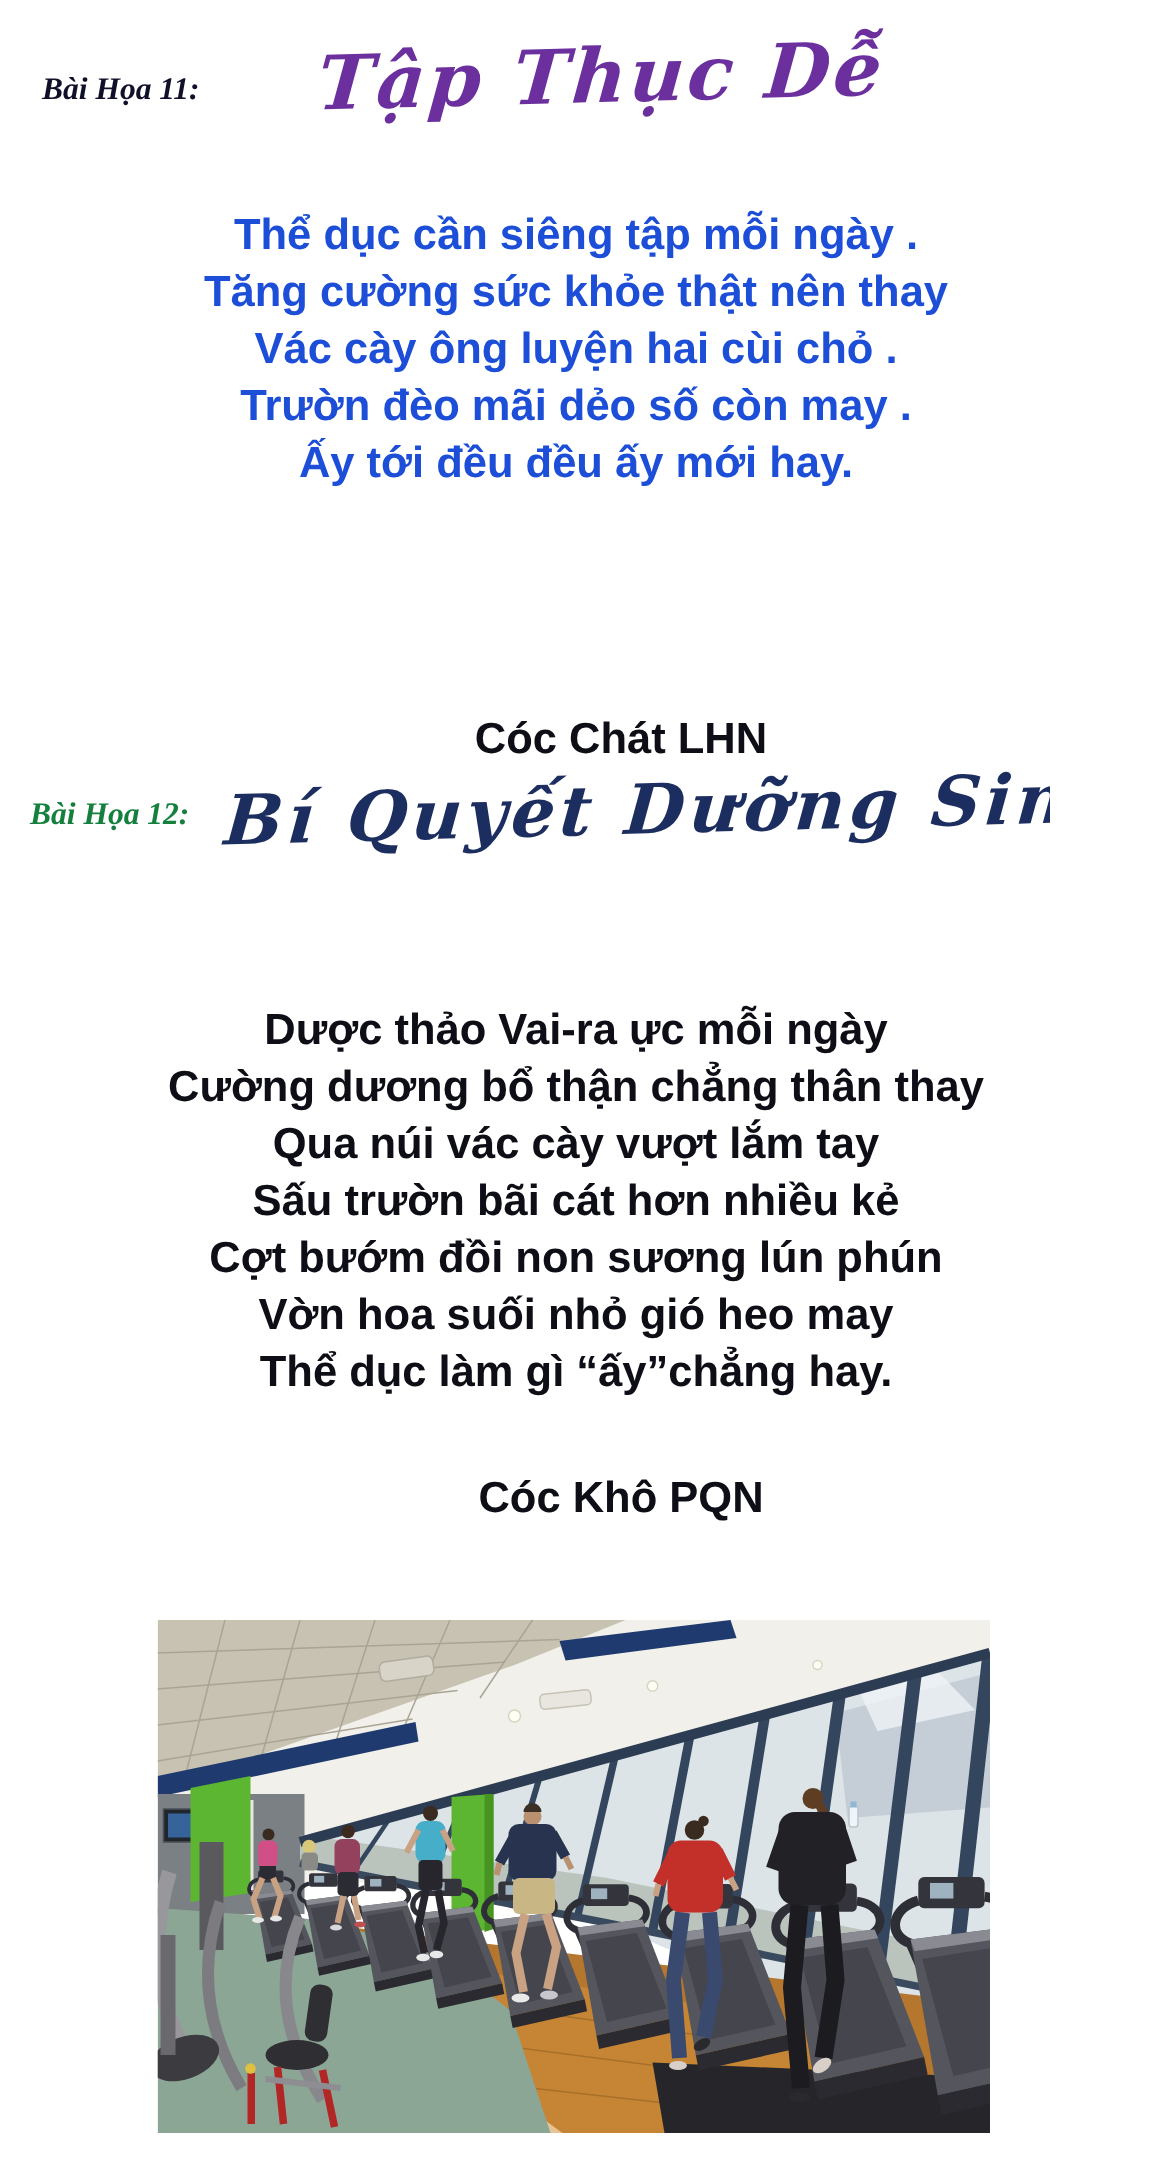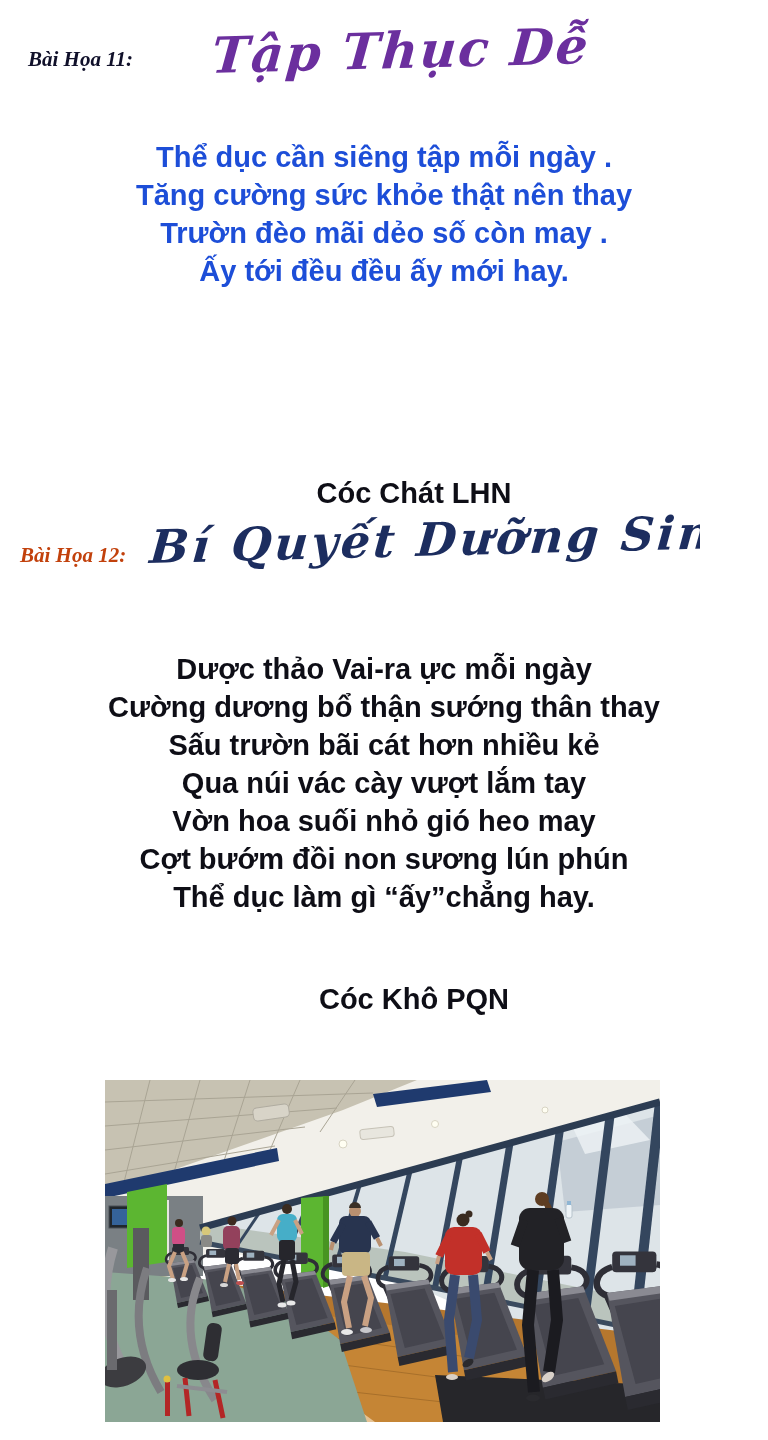--- a/index.html
+++ b/index.html
@@ -34,21 +34,21 @@
   .poem{
     position:absolute;
     left:0;width:768px;
     text-align:center;
     font-weight:bold;
     font-size:29px;
     line-height:38px;
     color:#0e0e16;
   }
   .poem-1{top:138px;}
-  .poem-2{top:650px;}
+  .poem-2{top:668px;}
   .author{
     position:absolute;
     left:0;width:768px;
     text-align:center;
     font-weight:bold;
     font-size:29px;
     line-height:38px;
     color:#0e0e16;
     margin-left:30px;
   }
@@ -67,37 +67,38 @@
 
 <div class="page">
 
   <div class="section-label" style="left: 28px; top: 47px; color: rgb(16, 16, 42);">Bài Họa 11:</div>
 
   <div class="callig-title callig-1" style="color: rgb(107, 47, 158);">Tập Thục Dễ</div>
 
   <div class="poem poem-1" style="color: #1d4ed8;">
       <div class="poem-line">Thể dục cần siêng tập mỗi ngày .</div>
       <div class="poem-line">Tăng cường sức khỏe thật nên thay</div>
+      <div class="poem-line">Vác cày ông luyện hai cùi chỏ .</div>
       <div class="poem-line">Trườn đèo mãi dẻo số còn may .</div>
       <div class="poem-line">Ấy tới đều đều ấy mới hay.</div>
     </div>
 
   <div class="author author-1" style="color: rgb(14, 14, 22);">Cóc Chát LHN</div>
 
-  <div class="section-label" style="left: 20px; top: 543px; color: #c2410c;">Bài Họa 12:</div>
+  <div class="section-label" style="left: 20px; top: 530px; color: #15803d;">Bài Họa 12:</div>
 
   <div class="callig-title callig-2" style="color: rgb(28, 45, 95);">Bí Quyết Dưỡng Sinh</div>
 
   <div class="poem poem-2" style="color: rgb(14, 14, 22);">
       <div class="poem-line">Dược thảo Vai-ra ực mỗi ngày</div>
-      <div class="poem-line">Cường dương bổ thận sướng thân thay</div>
+      <div class="poem-line">Cường dương bổ thận chẳng thân thay</div>
+      <div class="poem-line">Qua núi vác cày vượt lắm tay</div>
       <div class="poem-line">Sấu trườn bãi cát hơn nhiều kẻ</div>
-      <div class="poem-line">Qua núi vác cày vượt lắm tay</div>
+      <div class="poem-line">Cợt bướm đồi non sương lún phún</div>
       <div class="poem-line">Vờn hoa suối nhỏ gió heo may</div>
-      <div class="poem-line">Cợt bướm đồi non sương lún phún</div>
       <div class="poem-line">Thể dục làm gì “ấy”chẳng hay.</div>
     </div>
 
   <div class="author author-2" style="color: rgb(14, 14, 22);">Cóc Khô PQN</div>
 
   <div class="gym-photo" title="People walking and running on a row of treadmills in a gym with slanted floor-to-ceiling windows">
     <svg width="555" height="342" viewBox="0 0 555 342" xmlns="http://www.w3.org/2000/svg">
 
       <rect x="0" y="0" width="555" height="175" fill="#f2f0ea"></rect>
 

